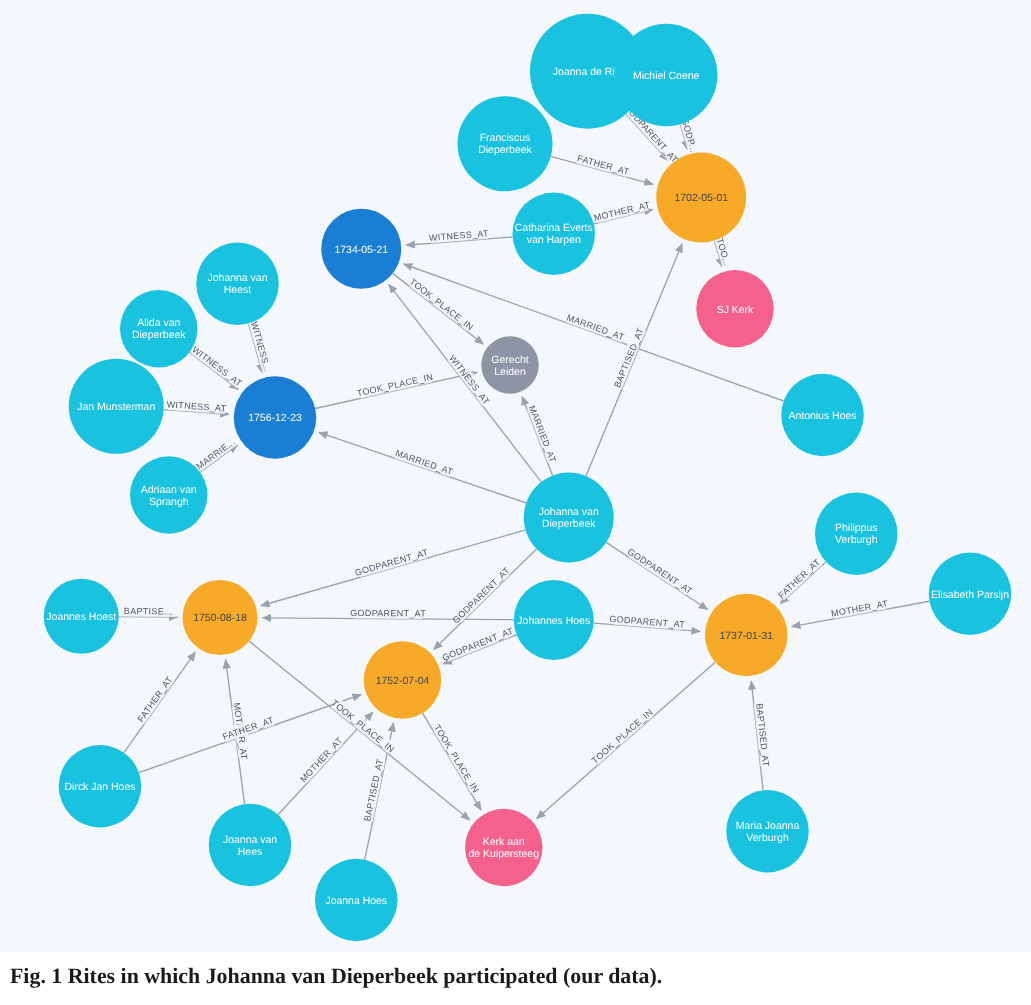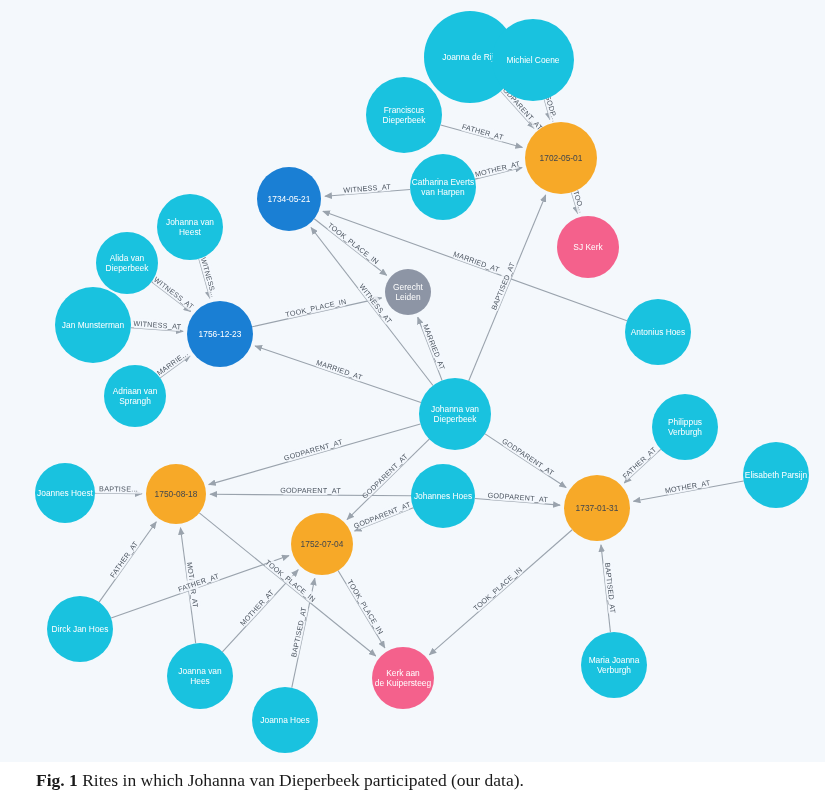--- a/index.html
+++ b/index.html
@@ -40,22 +40,22 @@
     background:#ffffff;
     box-sizing:border-box;
     padding:8px 10px 0 8px;
   }
   #caption .cap-text{
     font-family:"Liberation Serif", serif;
     font-size:17.5px;
     color:#1a1a1a;
     white-space:nowrap;
   }
-  #caption .cap-label{font-weight:bold;margin-left:28px;}
-  #caption .cap-body{font-weight:normal;}
+  #caption .cap-label{font-weight:bold;}
+  #caption .cap-body{font-weight:bold;}
 </style>
 </head>
 <body>
 
 <div id="figure">
   <svg id="graph-svg" viewBox="0 0 825 762" xmlns="http://www.w3.org/2000/svg">
     <defs>
       <marker id="arrowhead" markerWidth="7" markerHeight="6" refX="6.4" refY="3" orient="auto" markerUnits="strokeWidth">
         <path d="M0,0 L7,3 L0,6 z" fill="#9aa3ad"></path>
       </marker>

